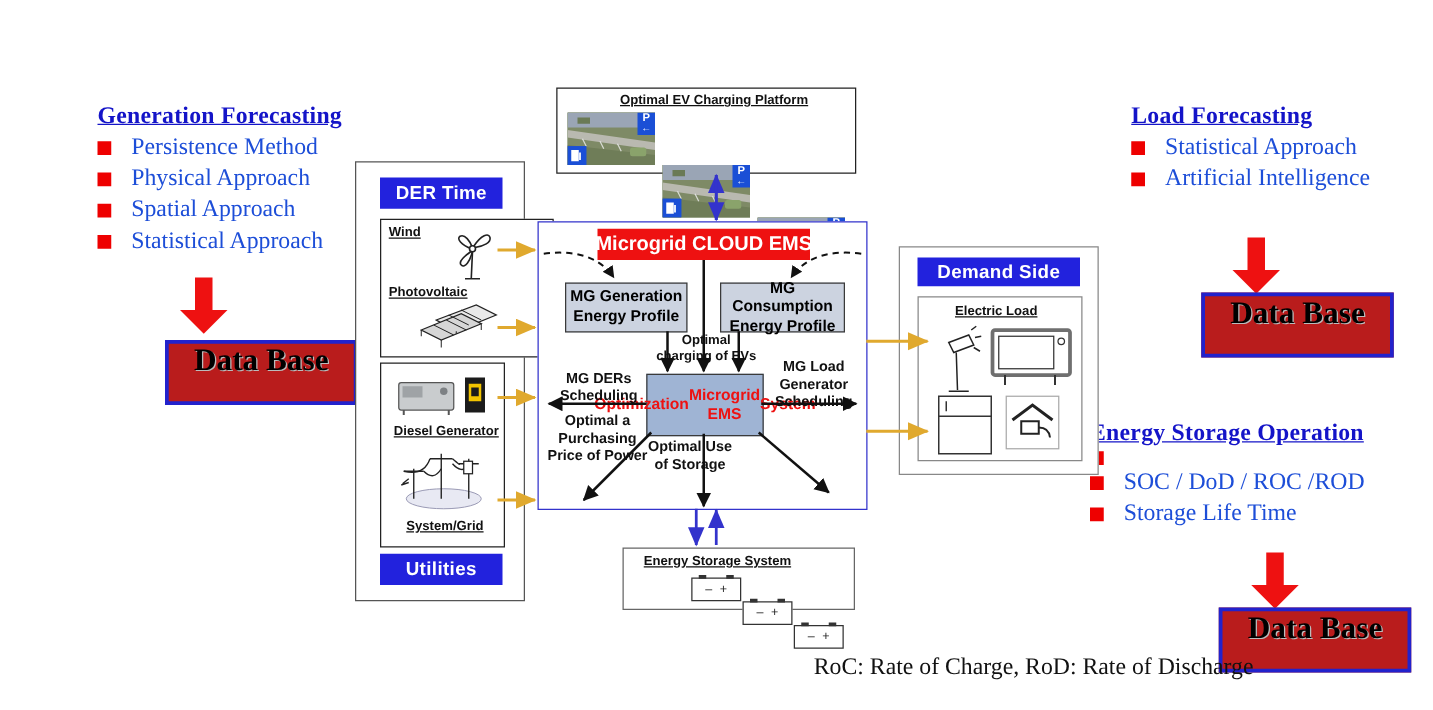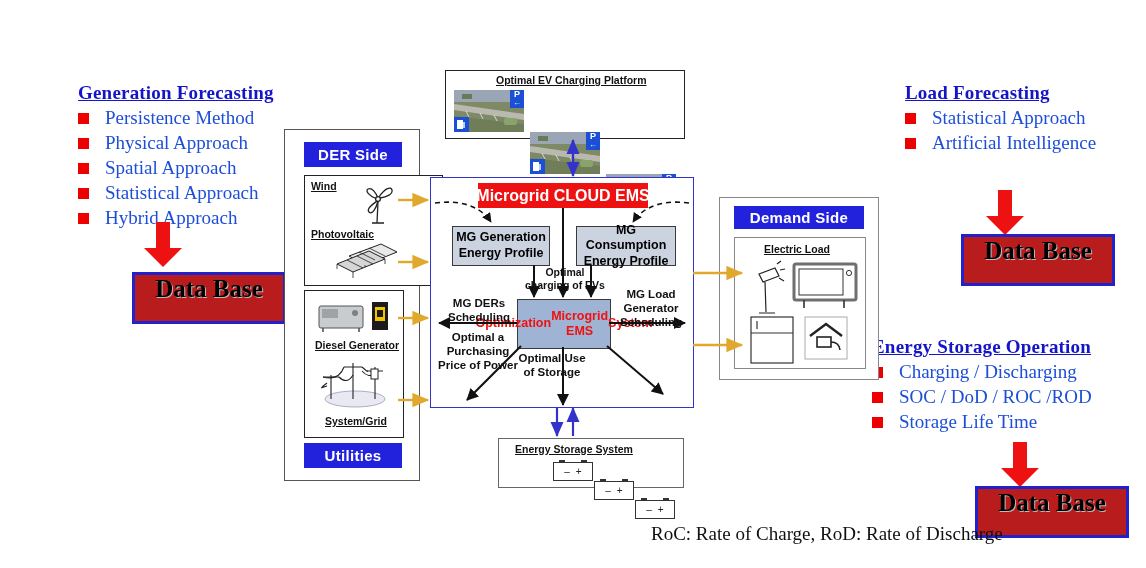--- a/index.html
+++ b/index.html
@@ -79,24 +79,20 @@
     <span class="bullet-label">Physical Approach</span>
   </div>
   <div class="bullet-row">
     <span class="bullet"></span>
     <span class="bullet-label">Spatial Approach</span>
   </div>
   <div class="bullet-row">
     <span class="bullet"></span>
     <span class="bullet-label">Statistical Approach</span>
   </div>
-  <div class="bullet-row">
-    <span class="bullet"></span>
-    <span class="bullet-label">Hybrid Approach</span>
-  </div>
 </div>
 
 <div class="abs" style="left:143px;top:222px;">
   <svg class="red-arrow" width="40" height="46" viewBox="0 0 40 46">
     <path d="M13 0 H27 V26 H39 L20 45 L1 26 H13 Z" fill="#ee1111"></path>
   </svg>
 </div>
 
 <div class="abs db-box" style="left:103px;top:272px;width:148px;height:46px;">
   <span class="db-text">Data Base</span>
@@ -121,21 +117,20 @@
 </div>
 
 <div class="abs db-box" style="left:932px;top:234px;width:148px;height:46px;">
   <span class="db-text">Data Base</span>
 </div>
 
 <div class="abs" style="left:872px;top:336px;">
   <div class="list-title">Energy Storage Operation</div>
   <div class="bullet-row">
     <span class="bullet"></span>
-    <span class="bullet-label">Charging / Discharging</span>
   </div>
   <div class="bullet-row">
     <span class="bullet"></span>
     <span class="bullet-label">SOC / DoD / ROC /ROD</span>
   </div>
   <div class="bullet-row">
     <span class="bullet"></span>
     <span class="bullet-label">Storage Life Time</span>
   </div>
 </div>
@@ -145,21 +140,21 @@
     <path d="M13 0 H27 V26 H39 L20 45 L1 26 H13 Z" fill="#ee1111"></path>
   </svg>
 </div>
 
 <div class="abs db-box" style="left:946px;top:486px;width:148px;height:46px;">
   <span class="db-text">Data Base</span>
 </div>
 
 <div class="abs dark-frame" style="left:284px;top:129px;width:134px;height:350px;border-color:#555;">
 
-  <div class="abs blue-pill" style="left:19px;top:12px;width:98px;height:25px;">DER Side</div>
+  <div class="abs blue-pill" style="left:19px;top:12px;width:98px;height:25px;">DER Time</div>
 
   <div class="abs dark-frame" style="left:19px;top:45px;width:98px;height:109px;padding-left:39px;">
     <div class="abs sub-label" style="left:6px;top:4px;">Wind</div>
 
     <svg class="abs" style="left:52px;top:4px;" width="42" height="45" viewBox="0 0 42 45">
       <g fill="none" stroke="#222" stroke-width="1.3">
         <path d="M22 17 C28 8 34 6 35 10 C36 14 30 17 23 18"></path>
         <path d="M20 19 C12 16 8 11 11 9 C15 7 19 13 21 18"></path>
         <path d="M21 21 C19 29 15 35 12 32 C9 29 16 24 20 21"></path>
         <circle cx="21" cy="19" r="2.4" fill="#fff"></circle>

